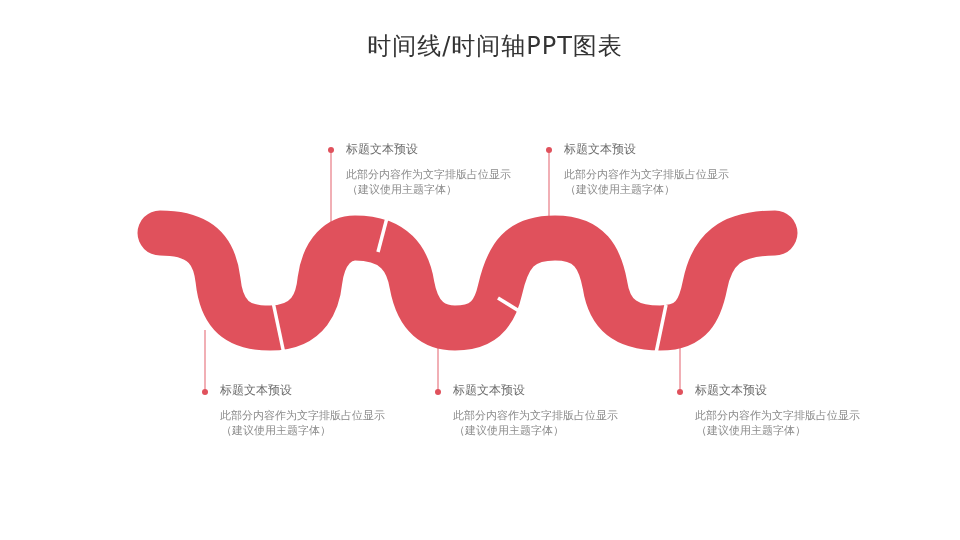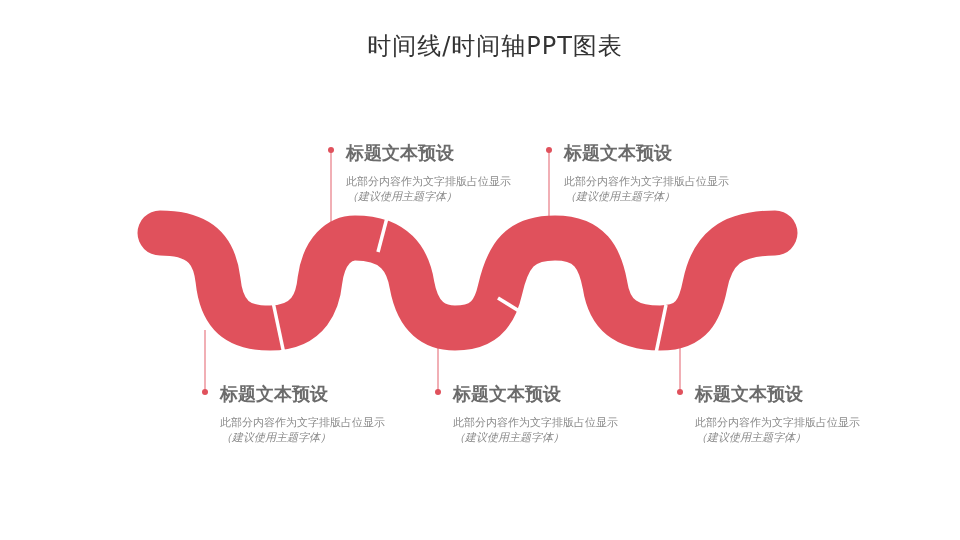--- a/index.html
+++ b/index.html
@@ -8,26 +8,26 @@
       background: #ffffff;
       font-family: "DejaVu Sans", "Liberation Sans", sans-serif;
     }
     .title {
       position: absolute; left: 0; top: 30px; width: 990px; text-align: center;
       font-size: 24px; color: #333333; letter-spacing: 1px;
     }
     svg.wave { position: absolute; left: 0; top: 0; }
     .item { position: absolute; }
     .item .heading {
-      font-size: 18px; font-weight: bold; color: #6b6b6b; white-space: nowrap;
+      font-size: 12px; font-weight: normal; color: #6b6b6b; white-space: nowrap;
     }
     .item .desc {
       font-size: 11px; color: #8a8a8a; line-height: 15px; white-space: nowrap; margin-top: 9px;
     }
-    .item .desc .l2 { display: block; padding-left: 1px; font-style: italic; }
+    .item .desc .l2 { display: block; padding-left: 1px; }
   </style>
 </head>
 <body>
 
 <div class="title">时间线/时间轴PPT图表</div>
 
 <svg class="wave" width="960" height="540" viewBox="0 0 960 540">
 
   <line x1="331" y1="150" x2="331" y2="222" stroke="#E87A84" stroke-width="1.2"></line>
   <line x1="549" y1="150" x2="549" y2="222" stroke="#E87A84" stroke-width="1.2"></line>

